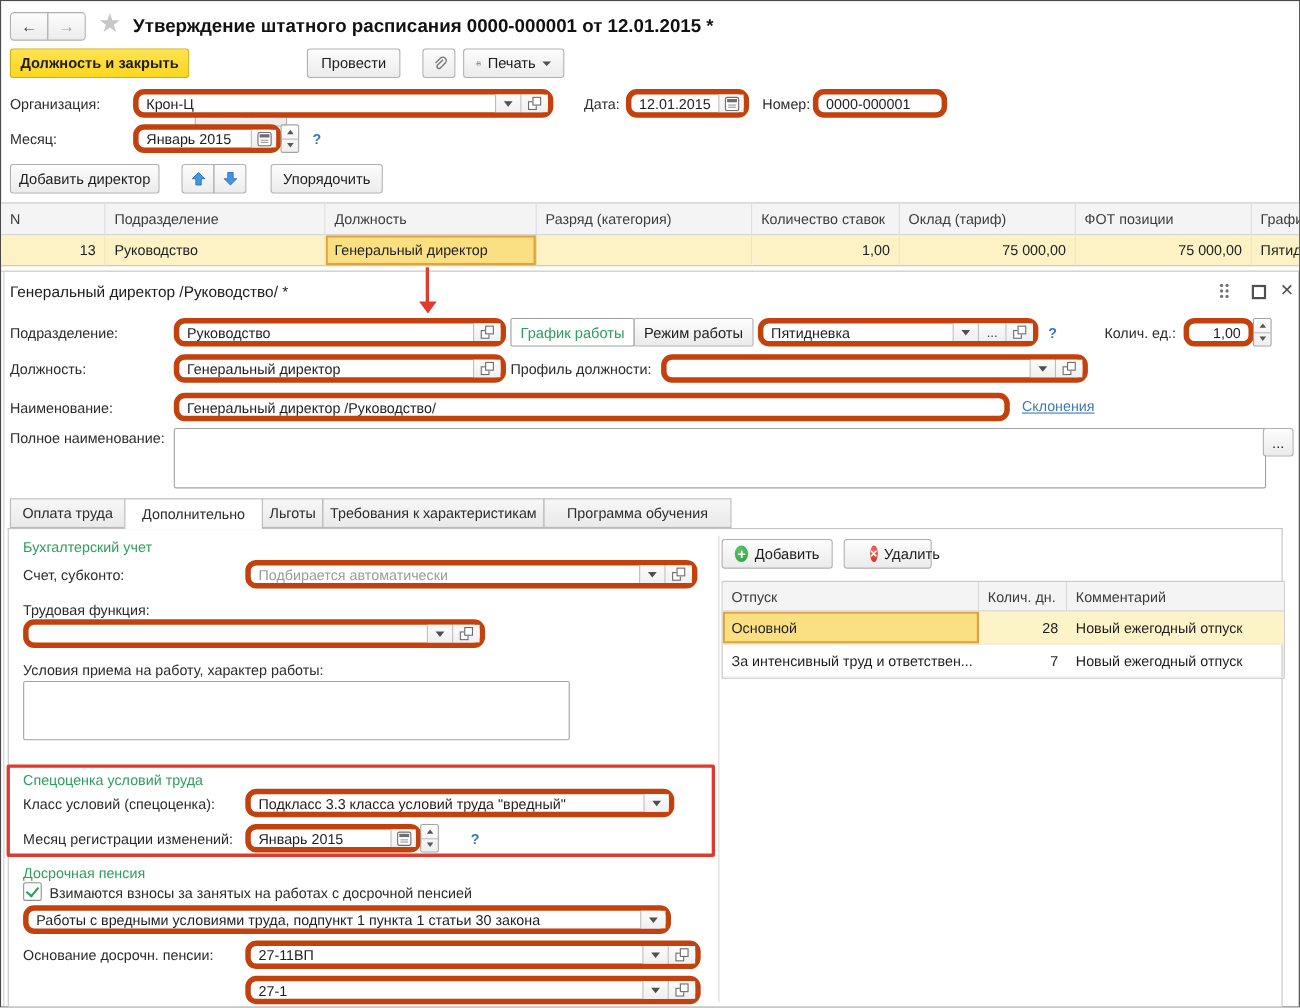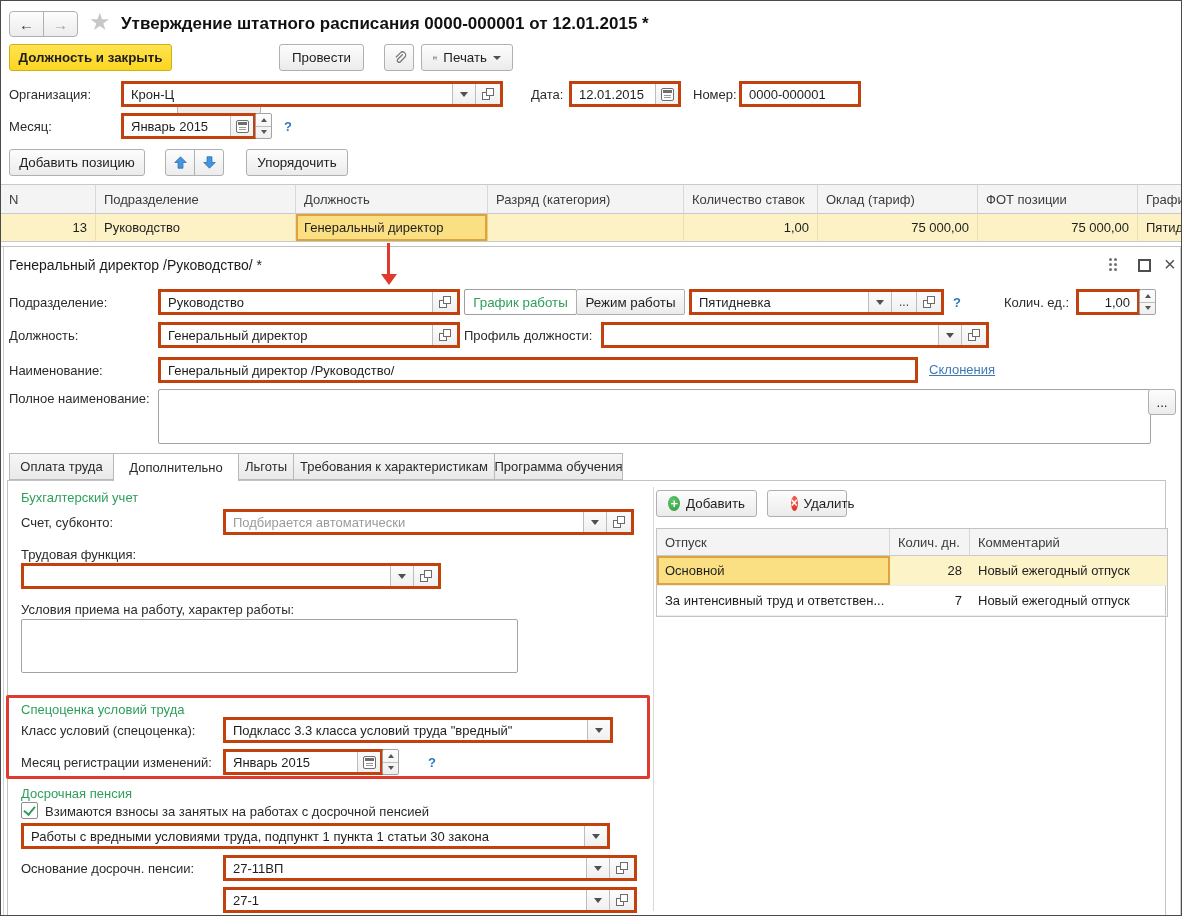--- a/index.html
+++ b/index.html
@@ -9,22 +9,22 @@
   .green{color:#2E9E5B;}
   .title{position:absolute;font-size:17px;font-weight:bold;color:#111;white-space:nowrap;}
   .dtitle{position:absolute;font-size:14px;color:#1c1c1c;white-space:nowrap;}
   .btn{position:absolute;display:flex;align-items:center;justify-content:center;gap:6px;height:27px;padding:0 11px;
        background:linear-gradient(#fdfdfd,#ebebeb);border:1px solid #b0b0b0;border-radius:3px;box-sizing:border-box;
        cursor:pointer;white-space:nowrap;color:#1e1e1e;}
   .btn.yellow{background:linear-gradient(#ffe351,#fdd61e);border-color:#cfb012;font-weight:bold;}
   .navbtn{position:absolute;width:35px;height:26px;background:linear-gradient(#fdfdfd,#ececec);border:1px solid #b0b0b0;
           box-sizing:border-box;display:flex;align-items:center;justify-content:center;font-size:15px;cursor:pointer;}
   .star{position:absolute;font-size:24px;color:#c7c7c7;line-height:24px;}
-  .ctrl{position:absolute;display:flex;align-items:stretch;height:26px;background:#fff;border:3px solid #c2410c;
-        border-radius:0;box-sizing:border-box;}
+  .ctrl{position:absolute;display:flex;align-items:stretch;height:26px;background:#fff;border:5px solid #c2410c;
+        border-radius:10px;box-sizing:border-box;}
   .ctrl .val{flex:1;display:flex;align-items:center;padding:0 7px;white-space:nowrap;overflow:hidden;color:#1e1e1e;}
   .ctrl .val.r{justify-content:flex-end;}
   .ctrl .val.ph{color:#9b9b9b;}
   .ctrl .seg{display:flex;align-items:center;justify-content:center;border-left:1px solid #bdbdbd;min-width:22px;
              background:linear-gradient(#fcfcfc,#f0f0f0);cursor:pointer;font-size:12px;color:#444;}
   .seg.w24{min-width:24px;}
   .caret{width:0;height:0;border-left:4px solid transparent;border-right:4px solid transparent;border-top:5px solid #4f4f4f;}
   .open-ic{position:relative;width:12px;height:12px;}
   .open-ic::before{content:"";position:absolute;left:0;bottom:0;width:8px;height:8px;border:1px solid #6b6b6b;background:#fff;box-sizing:border-box;}
   .open-ic::after{content:"";position:absolute;right:0;top:0;width:8px;height:8px;border:1px solid #6b6b6b;background:#fff;box-sizing:border-box;}
@@ -142,21 +142,21 @@
   <div class="spin" style="left:254px;top:112px;">
     <b>
         <i class="tri-u"></i>
       </b>
     <b>
         <i class="tri-d"></i>
       </b>
   </div>
   <span class="help" style="left:283px;top:118px;">?</span>
 
-  <button class="btn" style="left:8px;top:148px;width:136px;">Добавить позицию</button>
+  <button class="btn" style="left:8px;top:148px;width:136px;">Добавить директор</button>
   <div class="navbtn" style="left:164px;top:148px;width:30px;height:27px;border-radius:3px 0 0 3px;">
     <svg width="13" height="13" viewBox="0 0 16 16">
       <polygon points="8,1 15,8 11,8 11,15 5,15 5,8 1,8" fill="#4495E0" stroke="#2C6FB2"></polygon>
     </svg>
   </div>
   <div class="navbtn" style="left:193px;top:148px;width:30px;height:27px;border-radius:0 3px 3px 0;">
     <svg width="13" height="13" viewBox="0 0 16 16">
       <polygon points="8,15 1,8 5,8 5,1 11,1 11,8 15,8" fill="#4495E0" stroke="#2C6FB2"></polygon>
     </svg>
   </div>
@@ -250,21 +250,21 @@
   <span class="link" style="left:928px;top:361px;">Склонения</span>
 
   <div class="lbl" style="left:8px;top:390px;">Полное наименование:</div>
   <div class="tarea" style="left:157px;top:388px;width:993px;height:55px;"></div>
   <button class="btn" style="left:1147px;top:388px;width:28px;height:26px;padding:0;">...</button>
 
   <div class="tab" style="left:8px;width:105px;">Оплата труда</div>
   <div class="tab active" style="left:112px;width:126px;">Дополнительно</div>
   <div class="tab" style="left:237px;width:56px;">Льготы</div>
   <div class="tab" style="left:292px;width:202px;">Требования к характеристикам</div>
-  <div class="tab" style="left:493px;width:129px;">Программа обучения</div>
+  <div class="tab" style="left:493px;width:171px;">Программа обучения</div>
 
   <div class="panel"></div>
   <div class="vline" style="left:652px;top:486px;height:424px;"></div>
 
   <div class="lbl green" style="left:20px;top:489px;">Бухгалтерский учет</div>
   <div class="lbl" style="left:20px;top:514px;">Счет, субконто:</div>
   <div class="ctrl" style="left:222px;top:508px;width:411px;">
     <span class="val ph">Подбирается автоматически</span>
     <span class="seg">
         <i class="caret"></i>

